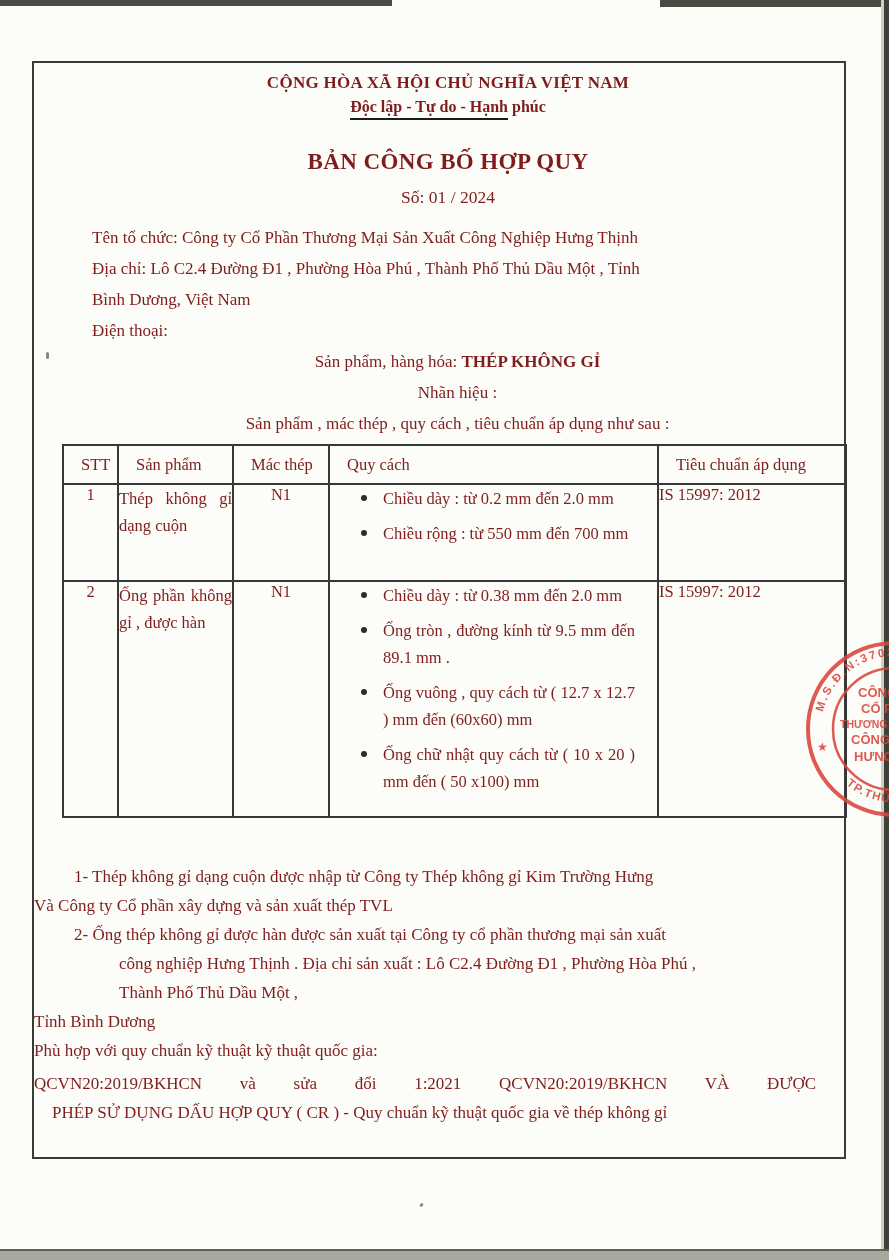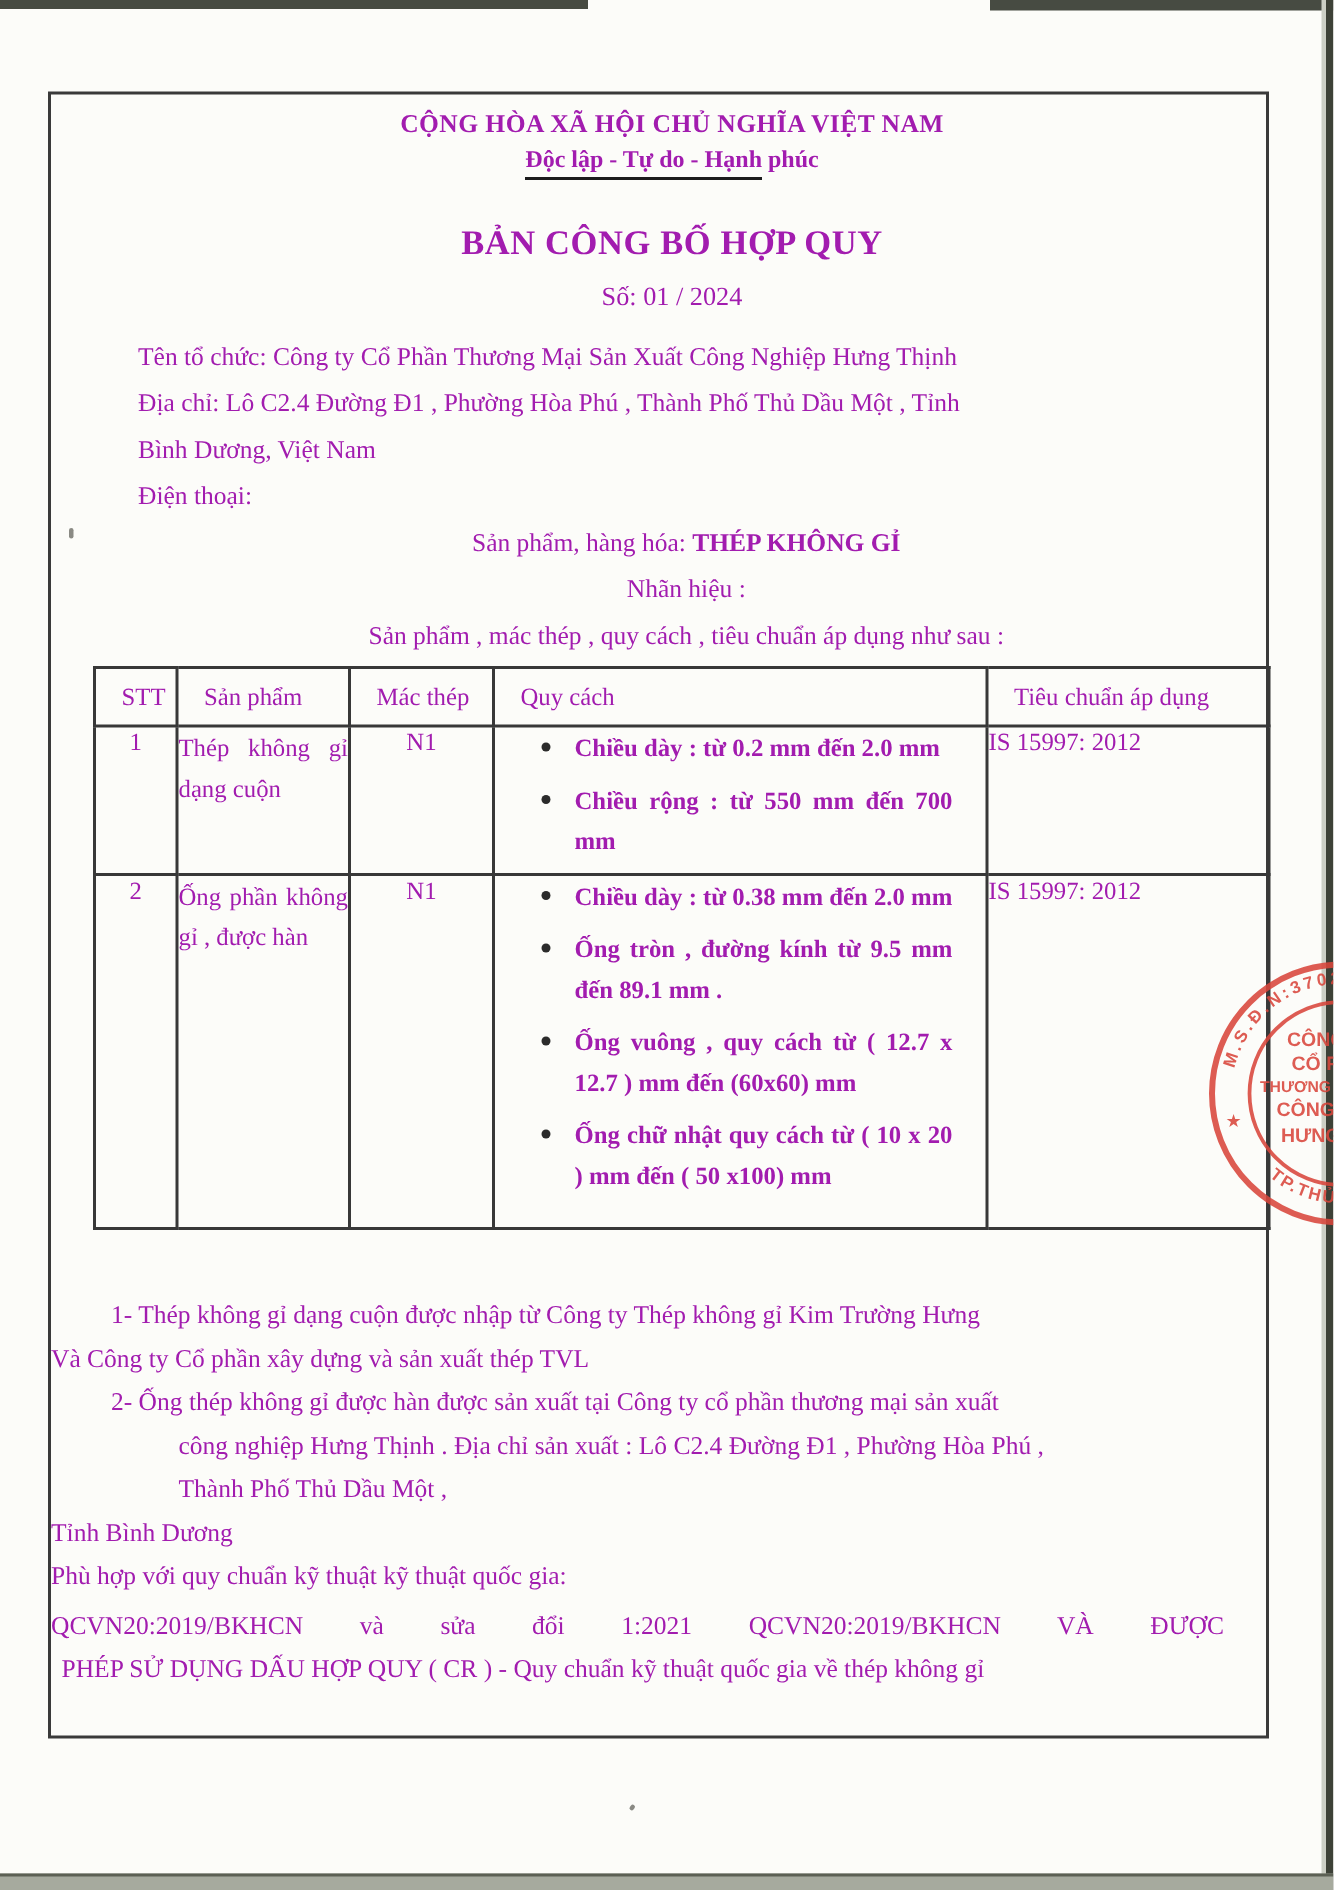--- a/index.html
+++ b/index.html
@@ -2,21 +2,21 @@
 <html style="--stamp-color: #d9463c;"><head>
 <meta charset="utf-8">
 <style>
   html,body{margin:0;padding:0;background:#e8e8e4;}
   .page{
     position:relative;
     width:889px;height:1260px;
     background:#fcfcf9;
     overflow:hidden;
     font-family:"Liberation Serif","DejaVu Serif",serif;
-    color:#a21caf;
+    color:#7f1d1d;
   }
   
   .scan-top-a{position:absolute;left:0;top:0;width:392px;height:6px;background:#474b42;}
   .scan-top-b{position:absolute;left:660px;top:0;width:229px;height:7px;background:#474b42;}
   .scan-right-light{position:absolute;left:881px;top:0;width:3px;height:1260px;background:#cccfc5;}
   .scan-right-dark{position:absolute;left:884px;top:0;width:5px;height:1260px;background:#3d4137;}
   .scan-bottom{position:absolute;left:0;top:1249px;width:889px;height:11px;background:#a6aa9e;border-top:2px solid #5c6054;}
   .speck{position:absolute;width:3px;height:7px;background:#8a8a84;border-radius:2px;}
 
   
@@ -50,29 +50,29 @@
   td.c-stt{padding-top:9px;}
   td.c-sp{padding:9px 8px 0 10px;text-align:justify;line-height:27px;}
   th.c-mac{padding-left:13px;}
   td.c-mac{text-align:center;padding-top:9px;}
   th.c-qc{padding-left:13px;}
   td.c-qc{padding:9px 0 0 0;}
   th.c-tc{padding-left:12px;}
   td.c-tc{padding:9px 4px 0 12px;}
   .qc-item{display:flex;margin-bottom:8px;}
   .qc-dot{flex:none;width:6px;height:6px;border-radius:50%;background:#2b2b2b;margin:10px 0 0 31px;}
-  .qc-txt{width:252px;margin-left:16px;text-align:justify;line-height:27px;font-weight:bold;}
+  .qc-txt{width:252px;margin-left:16px;text-align:justify;line-height:27px;}
 
   .notes{position:absolute;top:799px;left:0;right:28px;font-size:17px;line-height:29px;}
   .notes div{white-space:nowrap;}
   .n-num{margin-left:40px;}
   .n-flush{}
   .n-cont{margin-left:85px;}
   .n-qcvn{margin-top:4px;white-space:normal;text-align:justify;text-align-last:justify;}
-  .n-last{margin-left:7px;}
+  .n-last{margin-left:18px;}
 
   
   .stamp{position:absolute;left:794px;top:629px;opacity:.88;}
   .stamp *{fill:none;}
   .stamp circle{stroke:var(--stamp-color,#d9463c);}
   .stamp text, .stamp textPath{fill:var(--stamp-color,#d9463c);stroke:none;
     font-family:"Liberation Sans","DejaVu Sans",sans-serif;font-weight:bold;}
 </style>
 </head>
 <body>

